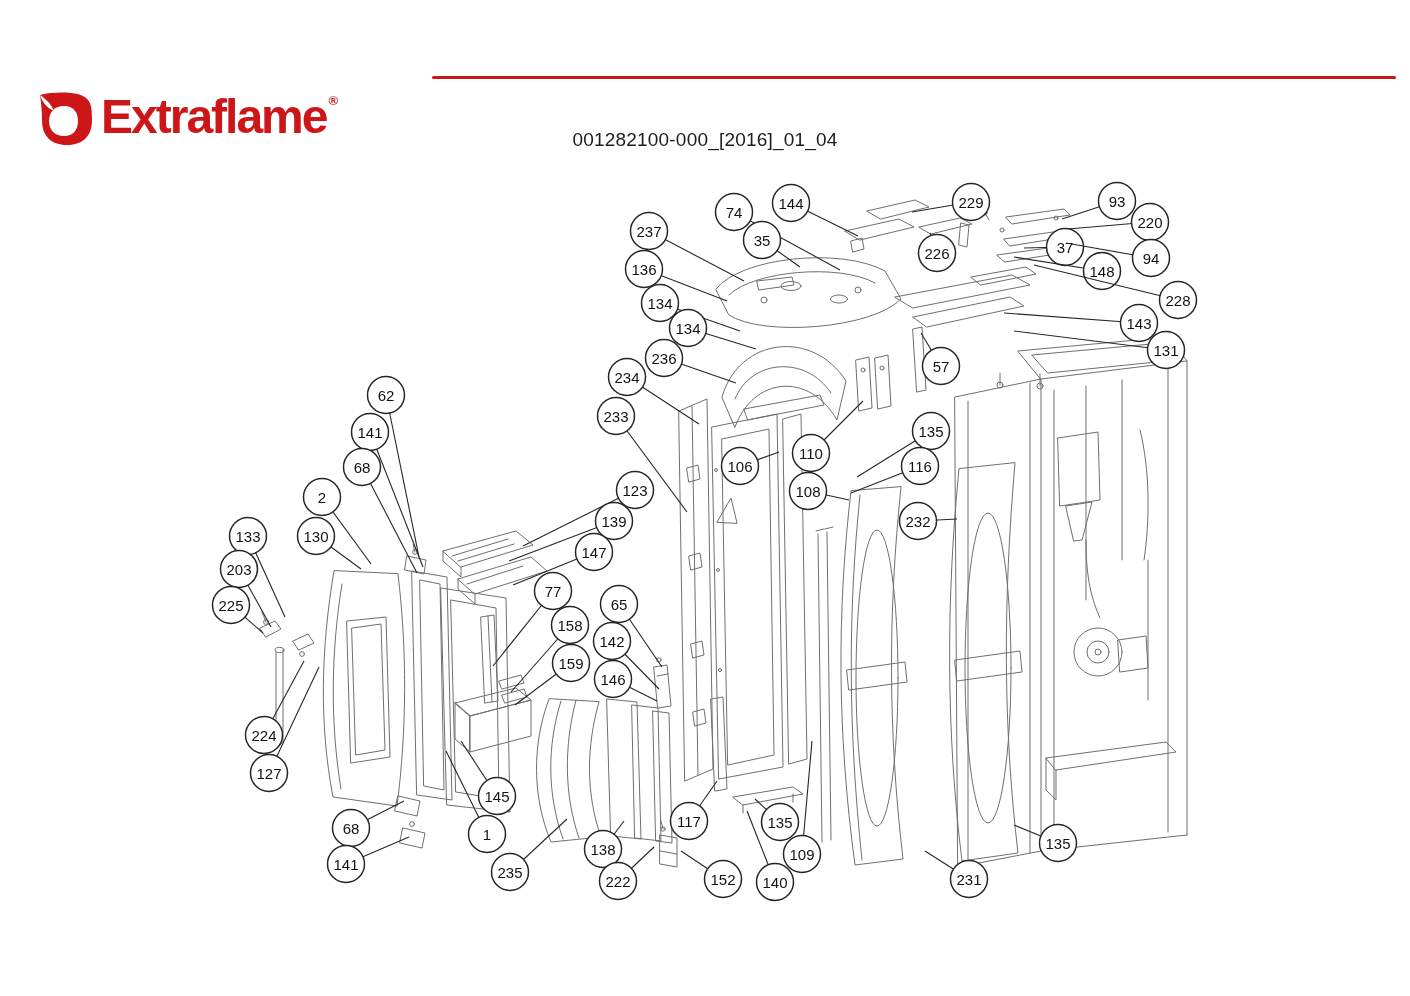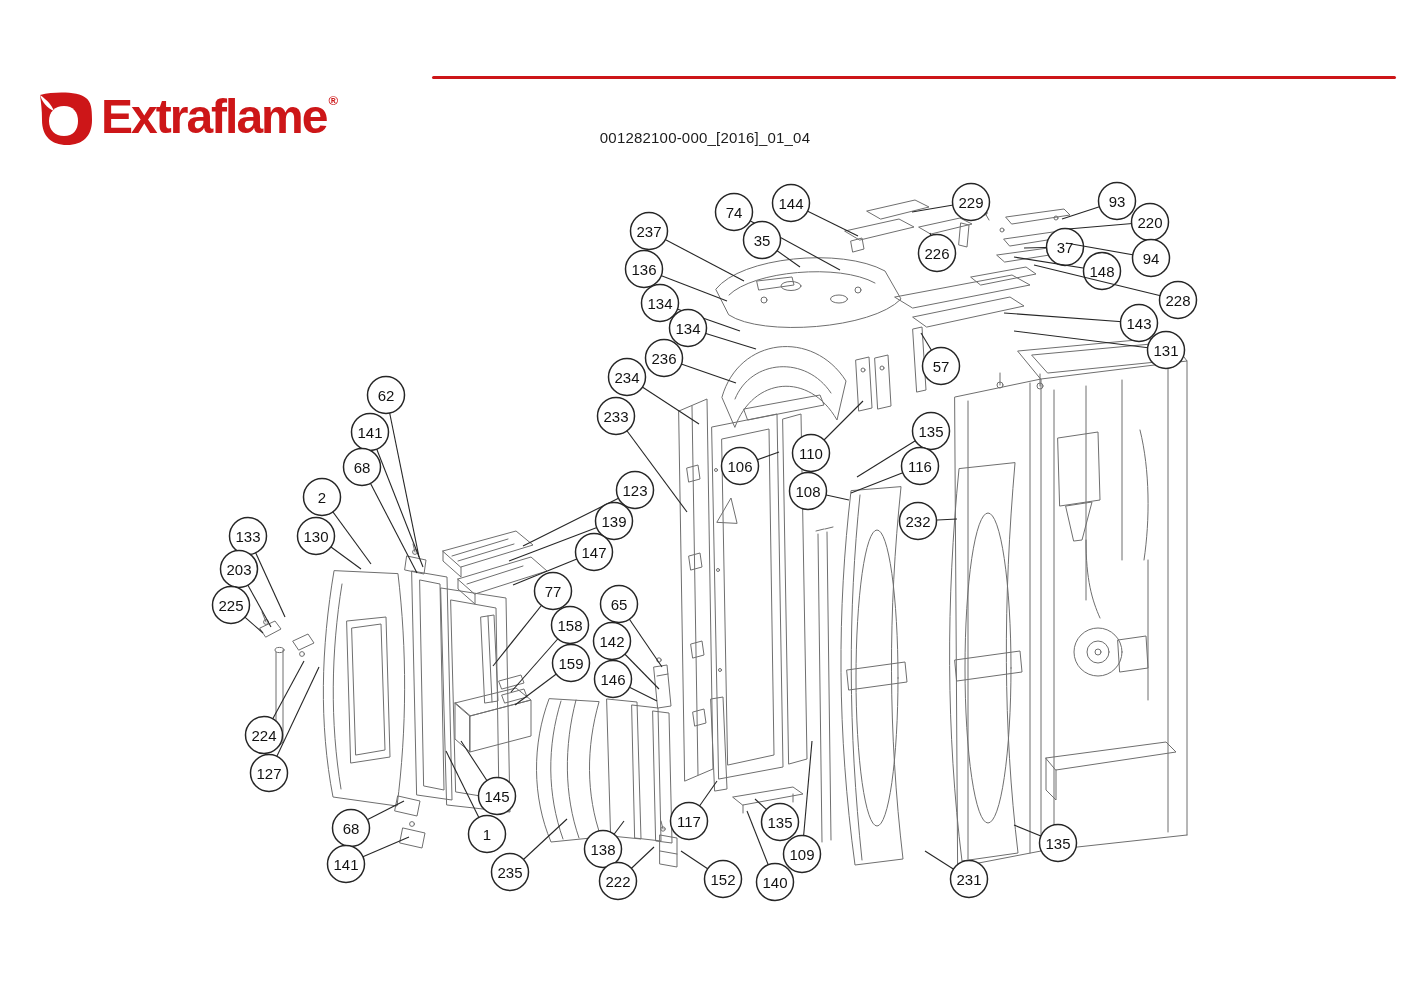--- a/index.html
+++ b/index.html
@@ -7,21 +7,21 @@
   html,body { background:#ffffff; }
   .page {
     position:relative; width:1410px; height:996px; background:#ffffff;
     font-family:"Liberation Sans", sans-serif; overflow:hidden;
   }
   .header-logo { position:absolute; left:36px; top:44px; display:flex; align-items:flex-start; z-index:3;margin-top:48px; }
   .logo-mark { width:58px; height:56px; margin-right:7px; color:var(--brand-red); }
   .logo-text { font-size:48px; font-weight:bold; color:var(--brand-red); letter-spacing:-2px; line-height:1.05; }
   .logo-reg { font-size:13px; font-weight:bold; color:var(--brand-red); margin-top:1px; margin-left:2px; }
   .header-rule { position:absolute; left:432px; top:76px; width:964px; height:3px; background:var(--brand-red); border-radius:2px; z-index:2; }
-  .doc-code { position:absolute; left:0; top:129px; width:100%; text-align:center; font-size:15px; color:#1c1c1c; letter-spacing:0.2px; z-index:2; }
+  .doc-code { position:absolute; left:0; top:129px; width:100%; text-align:center; font-size:19px; color:#1c1c1c; letter-spacing:0.2px; z-index:2; }
   .diagram-svg { position:absolute; left:0; top:0; width:1410px; height:996px; }
   .art { stroke:var(--line-art); fill:none; stroke-width:1; stroke-linejoin:round; stroke-linecap:round; }
   .callout-line { stroke:#262626; stroke-width:1.1; }
   .callout-circle { fill:#ffffff; stroke:#262626; stroke-width:1.5; }
   .callout-text { fill:#121212; font-size:15px; font-family:"Liberation Sans", sans-serif; text-anchor:middle; }
 </style>
 </head>
 <body>
 
 <div class="page">

